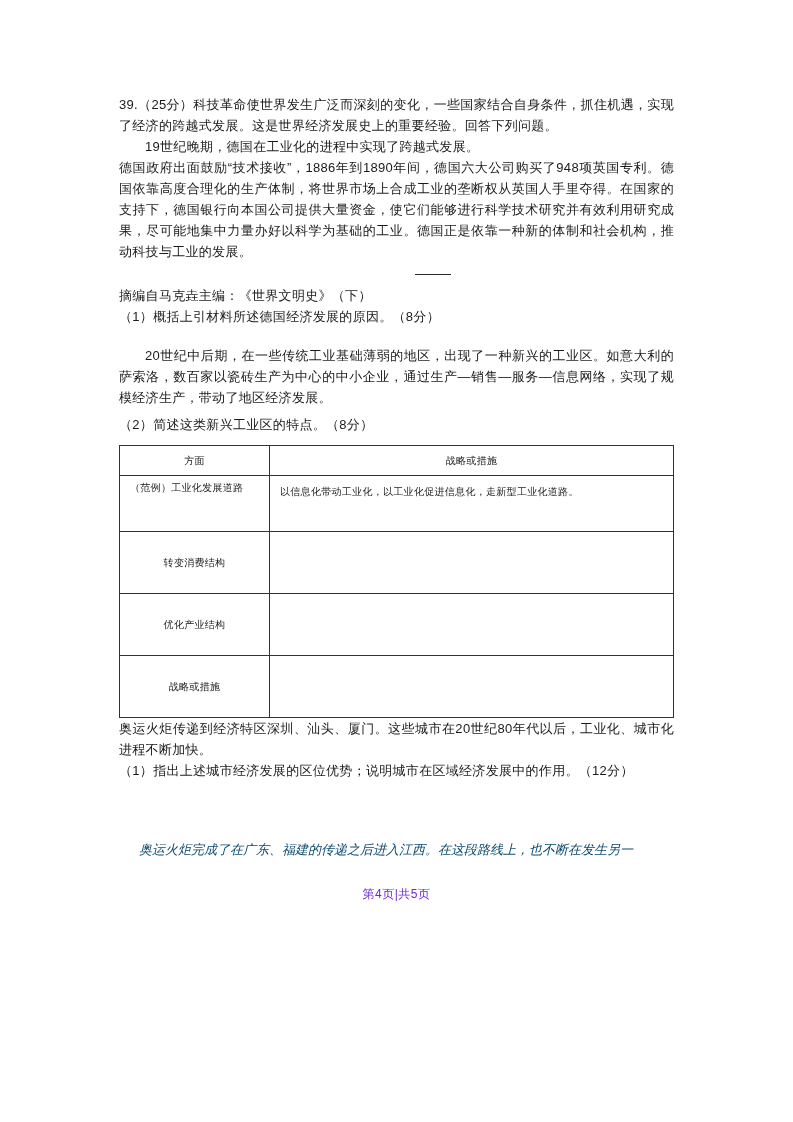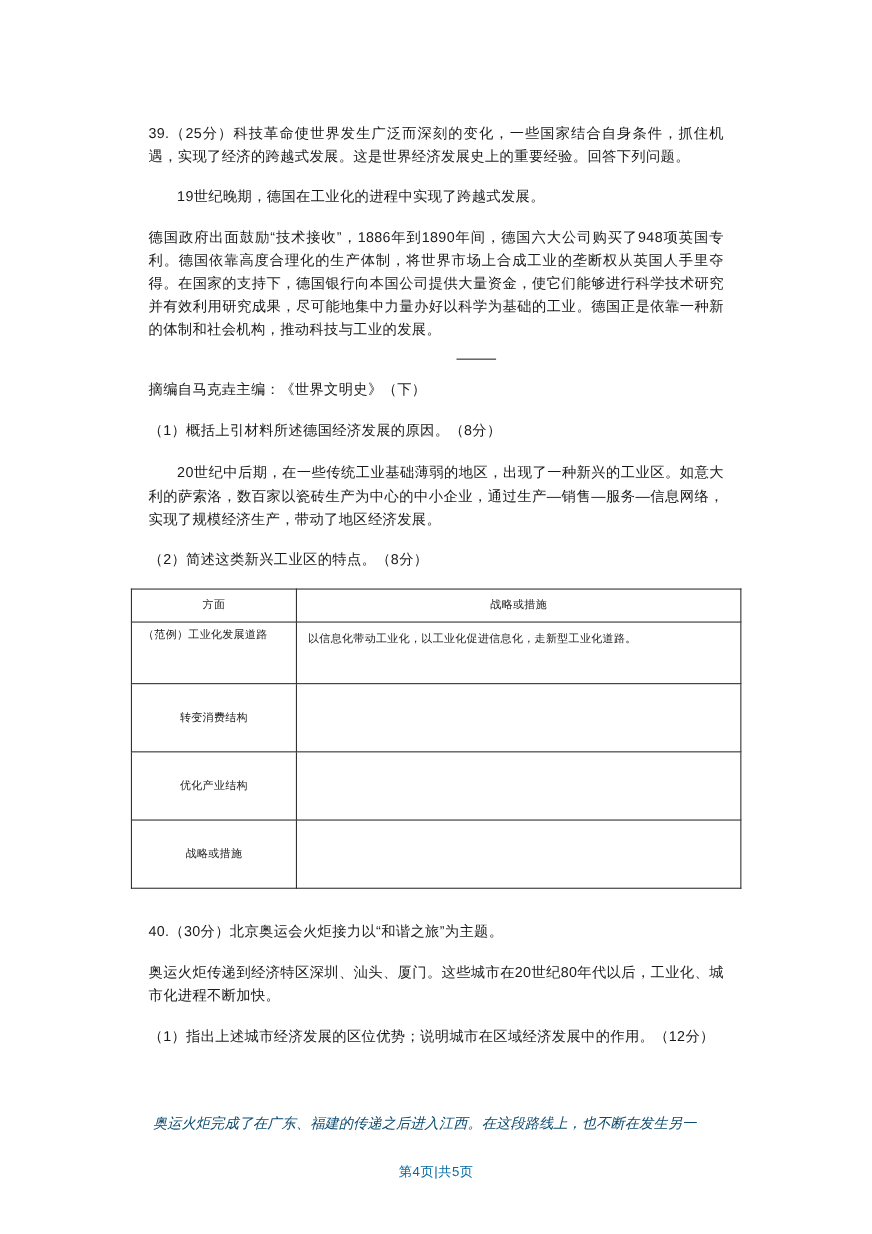--- a/index.html
+++ b/index.html
@@ -18,21 +18,21 @@
     overflow: hidden;
   }
   .content {
     box-sizing: border-box;
     padding: 94px 119px 0 119px;
   }
   .para {
     font-size: 13px;
     line-height: 21px;
     text-align: justify;
-    margin: 16px;
+    margin: 0;
     letter-spacing: 0.3px;
   }
   .indent { text-indent: 2em; }
   .gap-sm { margin-top: 6px; }
   .gap-md { margin-top: 18px; }
   .gap-lg { margin-top: 28px; }
   .divider {
     width: 36px;
     border: none;
     border-top: 1.5px solid #2a2a2a;
@@ -84,21 +84,21 @@
     font-style: italic;
     font-size: 13px;
     line-height: 21px;
     color: #0c4a6e;
     text-align: justify;
   }
   .footer {
     margin-top: 26px;
     text-align: center;
     font-size: 12px;
-    color: #0369a1;
+    color: #6d28d9;
     letter-spacing: 0.5px;
   }
 </style>
 </head>
 <body>
 
 <div class="page">
   <div class="content">
 
     <p class="para">39.（25分）科技革命使世界发生广泛而深刻的变化，一些国家结合自身条件，抓住机遇，实现了经济的跨越式发展。这是世界经济发展史上的重要经验。回答下列问题。</p>
@@ -138,21 +138,20 @@
           <td class="aspect-cell">优化产业结构</td>
           <td class="measure-cell"></td>
         </tr>
         <tr>
           <td class="aspect-cell">战略或措施</td>
           <td class="measure-cell"></td>
         </tr>
       </tbody>
     </table>
 
-    <p class="para gap-lg">40.（30分）北京奥运会火炬接力以“和谐之旅”为主题。</p>
     <p class="para">奥运火炬传递到经济特区深圳、汕头、厦门。这些城市在20世纪80年代以后，工业化、城市化进程不断加快。</p>
     <p class="para">（1）指出上述城市经济发展的区位优势；说明城市在区域经济发展中的作用。（12分）</p>
 
     <p class="note">奥运火炬完成了在广东、福建的传递之后进入江西。在这段路线上，也不断在发生另一</p>
 
     <div class="footer">第4页|共5页</div>
 
   </div>
 </div>
 

